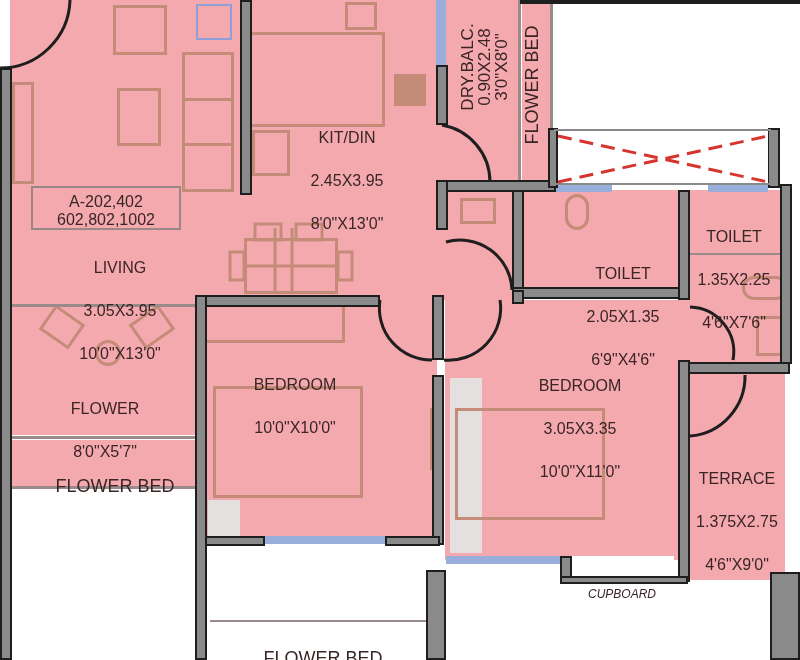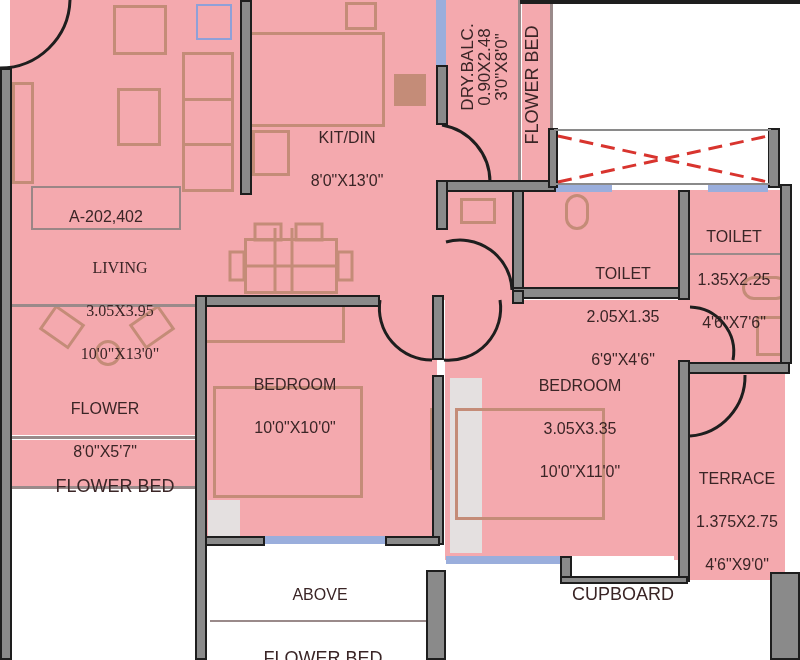--- a/index.html
+++ b/index.html
@@ -125,31 +125,33 @@
     <line x1="275" y1="228" x2="275" y2="294" stroke="#c48c78" stroke-width="3"></line>
     <line x1="292" y1="228" x2="292" y2="294" stroke="#c48c78" stroke-width="3"></line>
     <rect x="255" y="224" width="26" height="16" fill="none" stroke="#c48c78" stroke-width="3"></rect>
     <rect x="296" y="224" width="26" height="16" fill="none" stroke="#c48c78" stroke-width="3"></rect>
     <rect x="230" y="252" width="14" height="28" fill="none" stroke="#c48c78" stroke-width="3"></rect>
     <rect x="338" y="252" width="14" height="28" fill="none" stroke="#c48c78" stroke-width="3"></rect>
     <line x1="244" y1="266" x2="338" y2="266" stroke="#c48c78" stroke-width="3"></line>
   </svg>
 
   <div class="boxlbl" style="left:31px;top:186px;width:150px;height:44px;">
-    <span style="display:block;margin-top:20px;">A-202,402</span>
-  </div>
-
-  <div class="lbl" style="left:55px;top:233px;width:130px;font-family:Liberation Serif, serif;">
+    <span style="display:block;margin-top:5px;">A-202,402</span>
+    <span style="display:block;">602,802,1002</span>
+  </div>
+
+  <div class="lbl" style="left:55px;top:233px;width:130px;">
     <span>LIVING</span>
     <span>3.05X3.95</span>
     <span>10'0"X13'0"</span>
   </div>
 
   <div class="lbl" style="left:282px;top:103px;width:130px;">
     <span>KIT/DIN</span>
+    <span>2.45X3.95</span>
     <span>8'0"X13'0"</span>
   </div>
 
   <div class="vert" style="left:459px;top:132px;width:130px;">
     <span style="display:block;">DRY.BALC.</span>
     <span style="display:block;">0.90X2.48</span>
     <span style="display:block;">3'0"X8'0"</span>
   </div>
 
   <div class="vert" style="left:524px;top:160px;width:150px;font-size:18px;">
@@ -188,24 +190,23 @@
     <span>10'0"X11'0"</span>
   </div>
 
   <div class="lbl" style="left:688px;top:444px;width:98px;">
     <span>TERRACE</span>
     <span>1.375X2.75</span>
     <span>4'6"X9'0"</span>
   </div>
 
   <div class="lbl" style="left:235px;top:560px;width:170px;">
-    <span>ABOVE</span>
   </div>
 
   <div class="lbl" style="left:228px;top:624px;width:190px;font-size:18px;">
     <span>FLOWER BED</span>
   </div>
 
-  <div class="lbl" style="left:572px;top:560px;width:100px;font-size:18px;">
+  <div class="lbl" style="left:572px;top:560px;width:100px;font-size:12px;font-style:italic;">
     <span>CUPBOARD</span>
   </div>
 
 </div>
 
 </body></html>

